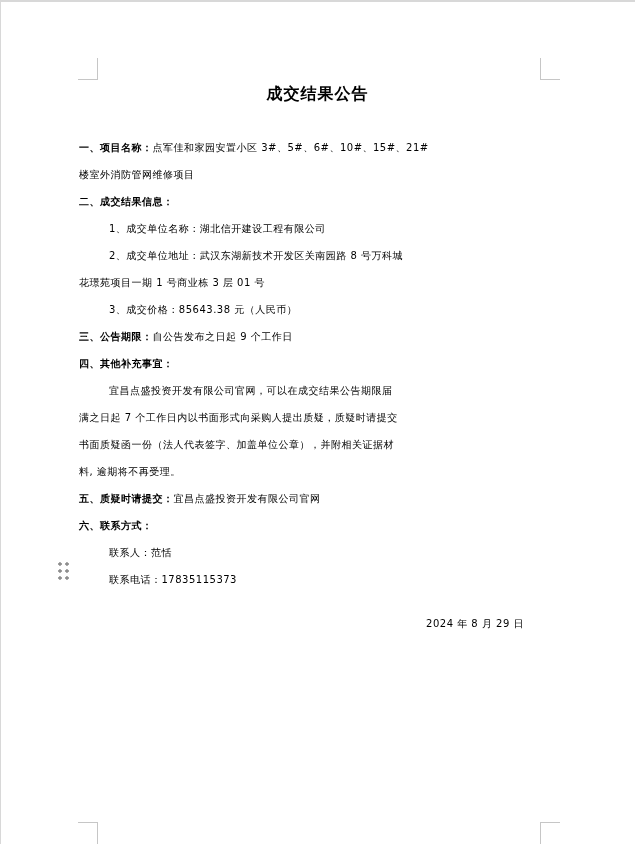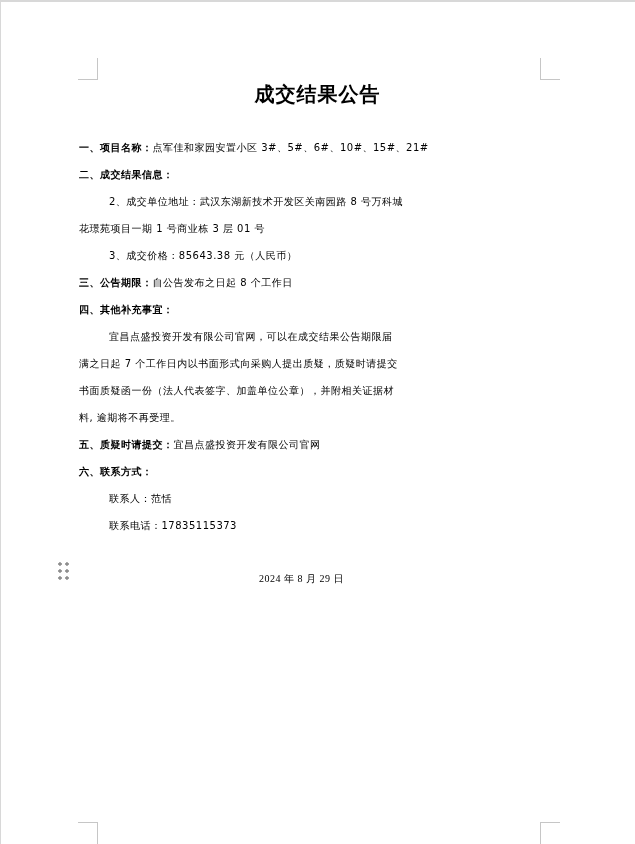--- a/index.html
+++ b/index.html
@@ -21,45 +21,44 @@
   .crop-tl { left: 78px;  top: 58px;  border-right: 1px solid #c6c6c6; border-bottom: 1px solid #c6c6c6; }
   .crop-tr { left: 540px; top: 58px;  border-left: 1px solid #c6c6c6;  border-bottom: 1px solid #c6c6c6; }
   .crop-bl { left: 78px;  top: 822px; height: 22px; border-right: 1px solid #c6c6c6; border-top: 1px solid #c6c6c6; }
   .crop-br { left: 540px; top: 822px; height: 22px; border-left: 1px solid #c6c6c6;  border-top: 1px solid #c6c6c6; }
 
   .doc-title {
     position: absolute;
     top: 84px; left: 0;
     width: 100%;
     text-align: center;
-    font-size: 20px;
+    font-size: 16px;
     font-weight: bold;
     letter-spacing: 1px;
     line-height: 20px;
   }
 
   .content {
     position: absolute;
     left: 79px;
     top: 134px;
     width: 445px;
     font-size: 10px;
     line-height: 27px;
     letter-spacing: 0.5px;
   }
   .line { height: 27px; white-space: nowrap; }
   .line.indent { padding-left: 30px; }
   .b { font-weight: bold; }
 
   .doc-date {
-    margin-top: 26px;
+    margin-top: 17px;
     height: 27px;
-    text-align: center;
+    text-align: right;
     white-space: nowrap;
-    font-family: Liberation Serif, serif;
   }
 
   .drag-handle {
     position: absolute;
     left: 58px;
     top: 562px;
     display: grid;
     grid-template-columns: 4px 4px;
     grid-template-rows: 4px 4px 4px;
     gap: 3px;
@@ -81,25 +80,27 @@
 
   <div class="crop crop-tl"></div>
   <div class="crop crop-tr"></div>
   <div class="crop crop-bl"></div>
   <div class="crop crop-br"></div>
 
   <div class="doc-title">成交结果公告</div>
 
   <div class="content">
     <div class="line"><span class="b">一、项目名称：</span><span>点军佳和家园安置小区 3#、5#、6#、10#、15#、21#</span></div>
+    <div class="line"><span>楼室外消防管网维修项目</span></div>
     <div class="line"><span class="b">二、成交结果信息：</span></div>
+    <div class="line indent"><span>1、成交单位名称：湖北信开建设工程有限公司</span></div>
     <div class="line indent"><span>2、成交单位地址：武汉东湖新技术开发区关南园路 8 号万科城</span></div>
     <div class="line"><span>花璟苑项目一期 1 号商业栋 3 层 01 号</span></div>
     <div class="line indent"><span>3、成交价格：85643.38 元（人民币）</span></div>
-    <div class="line"><span class="b">三、公告期限：</span><span>自公告发布之日起 8 个工作日</span></div>
+    <div class="line"><span class="b">三、公告期限：</span><span>自公告发布之日起 9 个工作日</span></div>
     <div class="line"><span class="b">四、其他补充事宜：</span></div>
     <div class="line indent"><span>宜昌点盛投资开发有限公司官网，可以在成交结果公告期限届</span></div>
     <div class="line"><span>满之日起 7 个工作日内以书面形式向采购人提出质疑，质疑时请提交</span></div>
     <div class="line"><span>书面质疑函一份（法人代表签字、加盖单位公章），并附相关证据材</span></div>
     <div class="line"><span>料, 逾期将不再受理。</span></div>
     <div class="line"><span class="b">五、质疑时请提交：</span><span>宜昌点盛投资开发有限公司官网</span></div>
     <div class="line"><span class="b">六、联系方式：</span></div>
     <div class="line indent"><span>联系人：范恬</span></div>
     <div class="line indent"><span>联系电话：17835115373</span></div>
     <div class="doc-date">2024 年 8 月 29 日</div>

